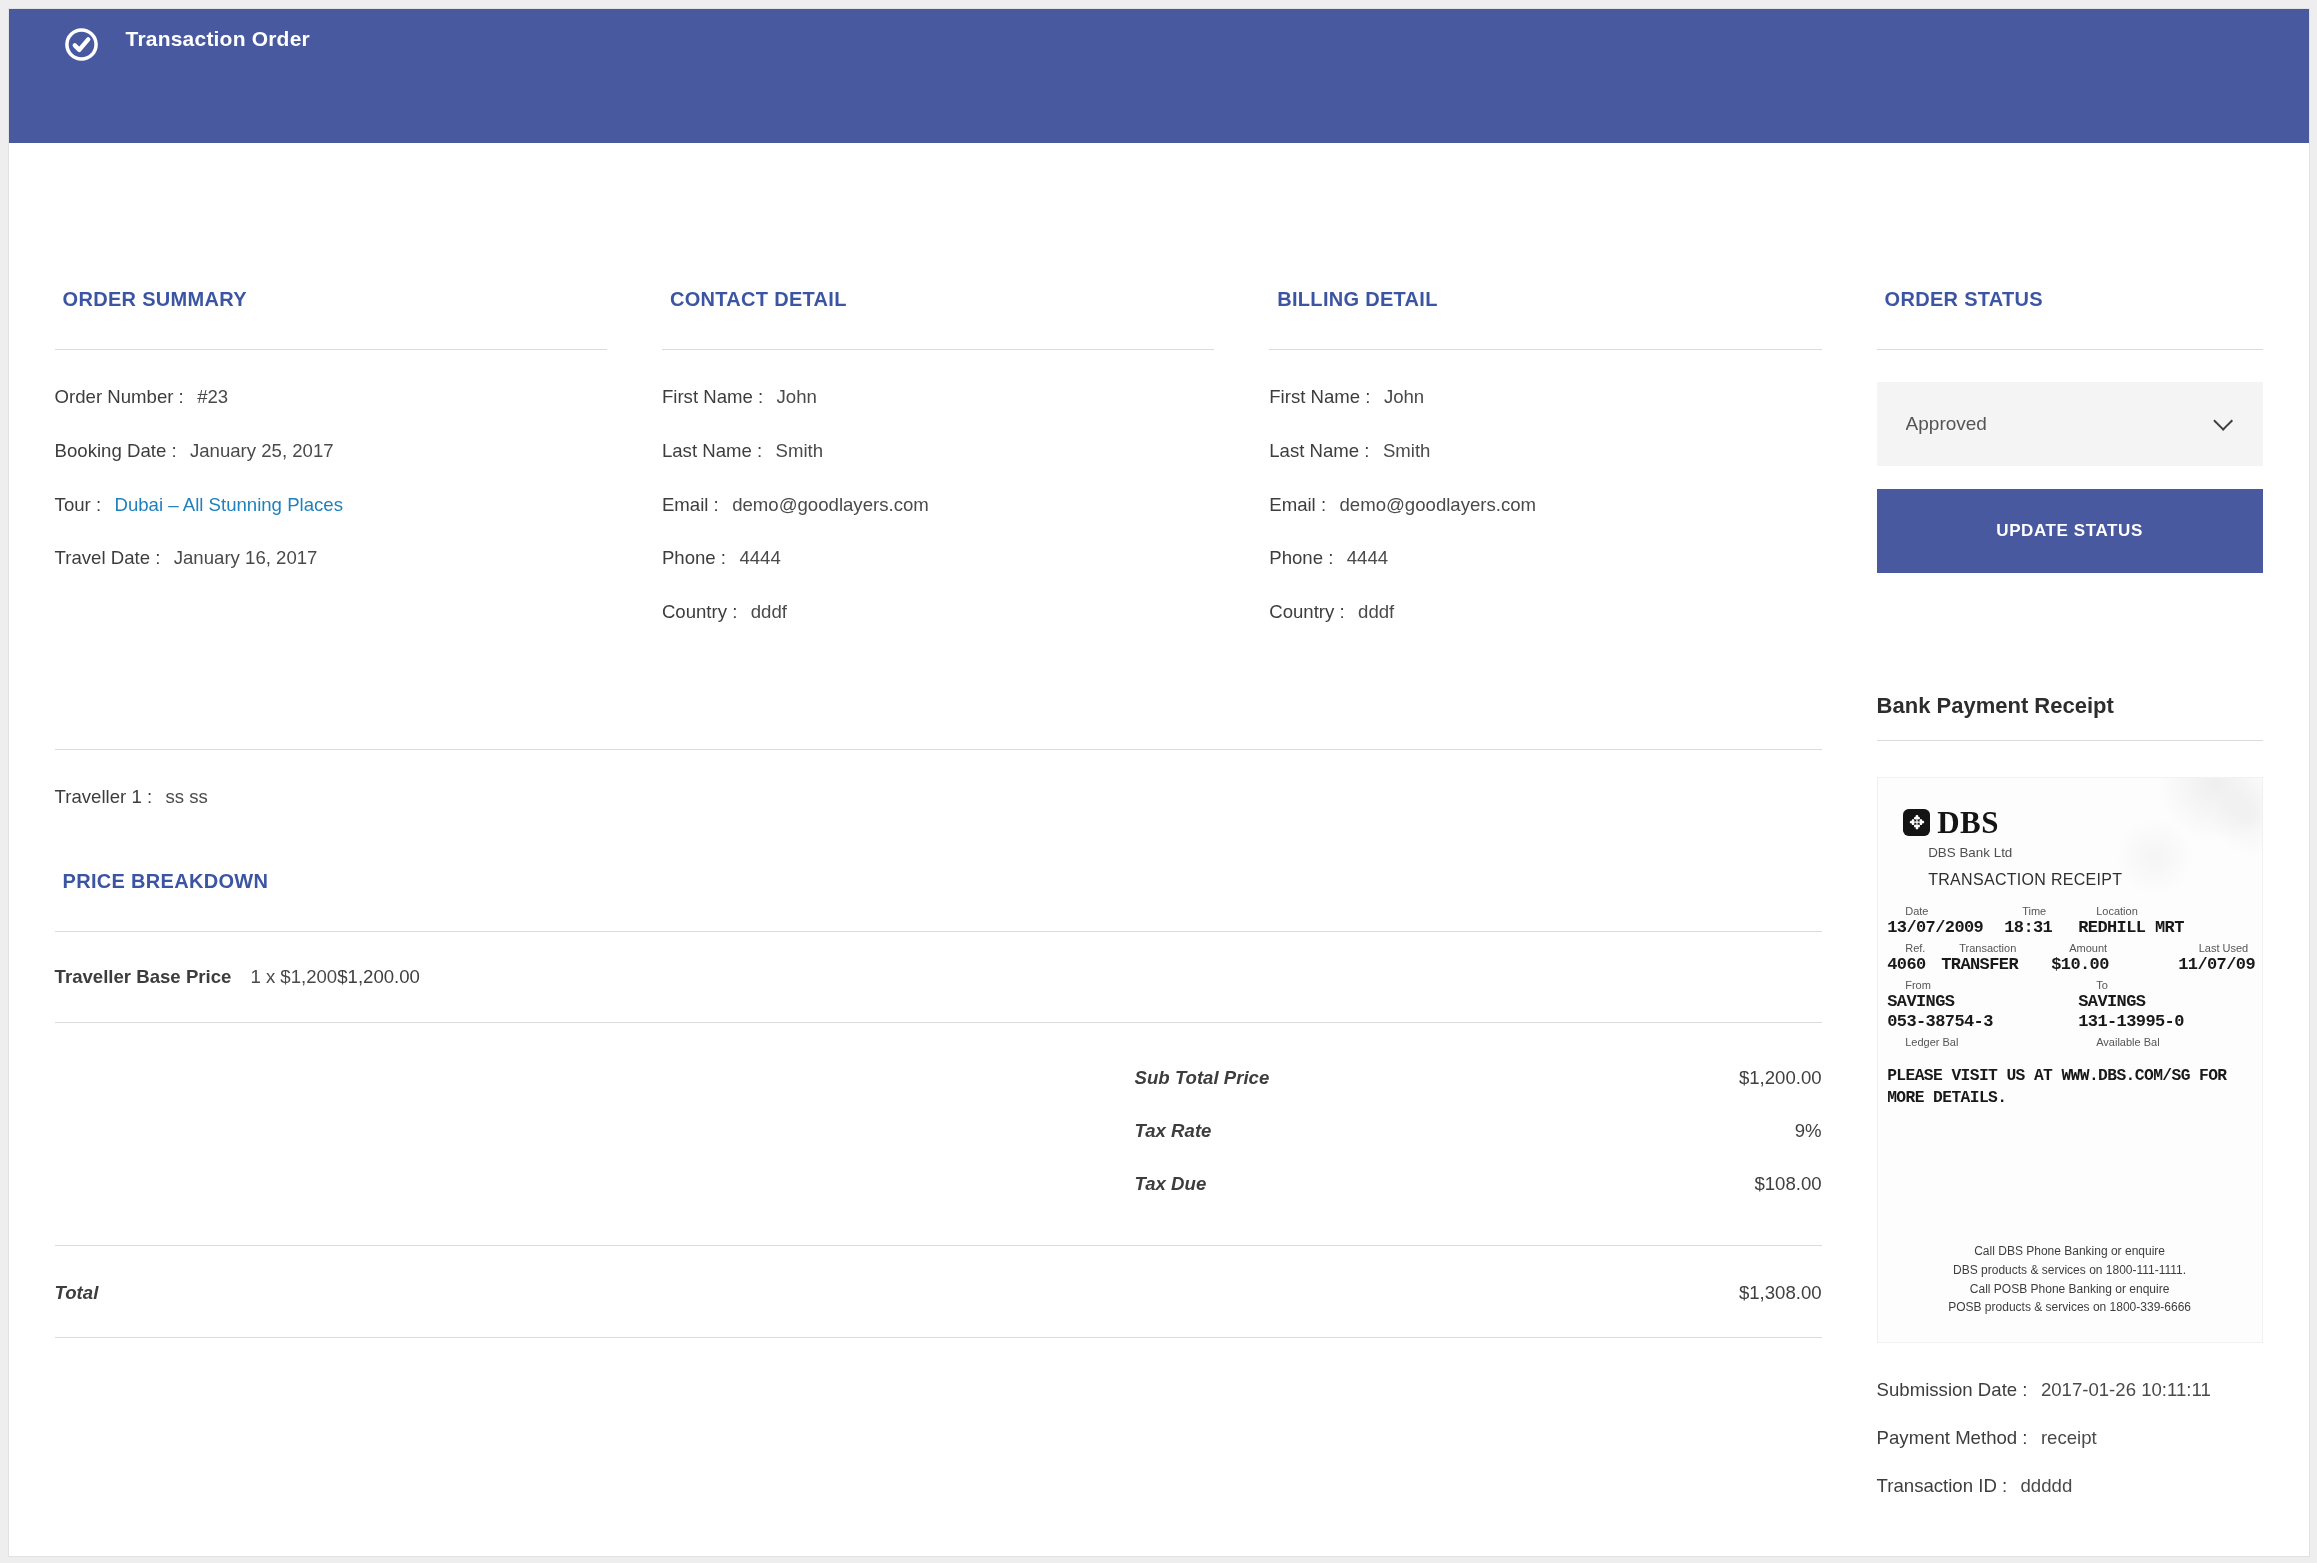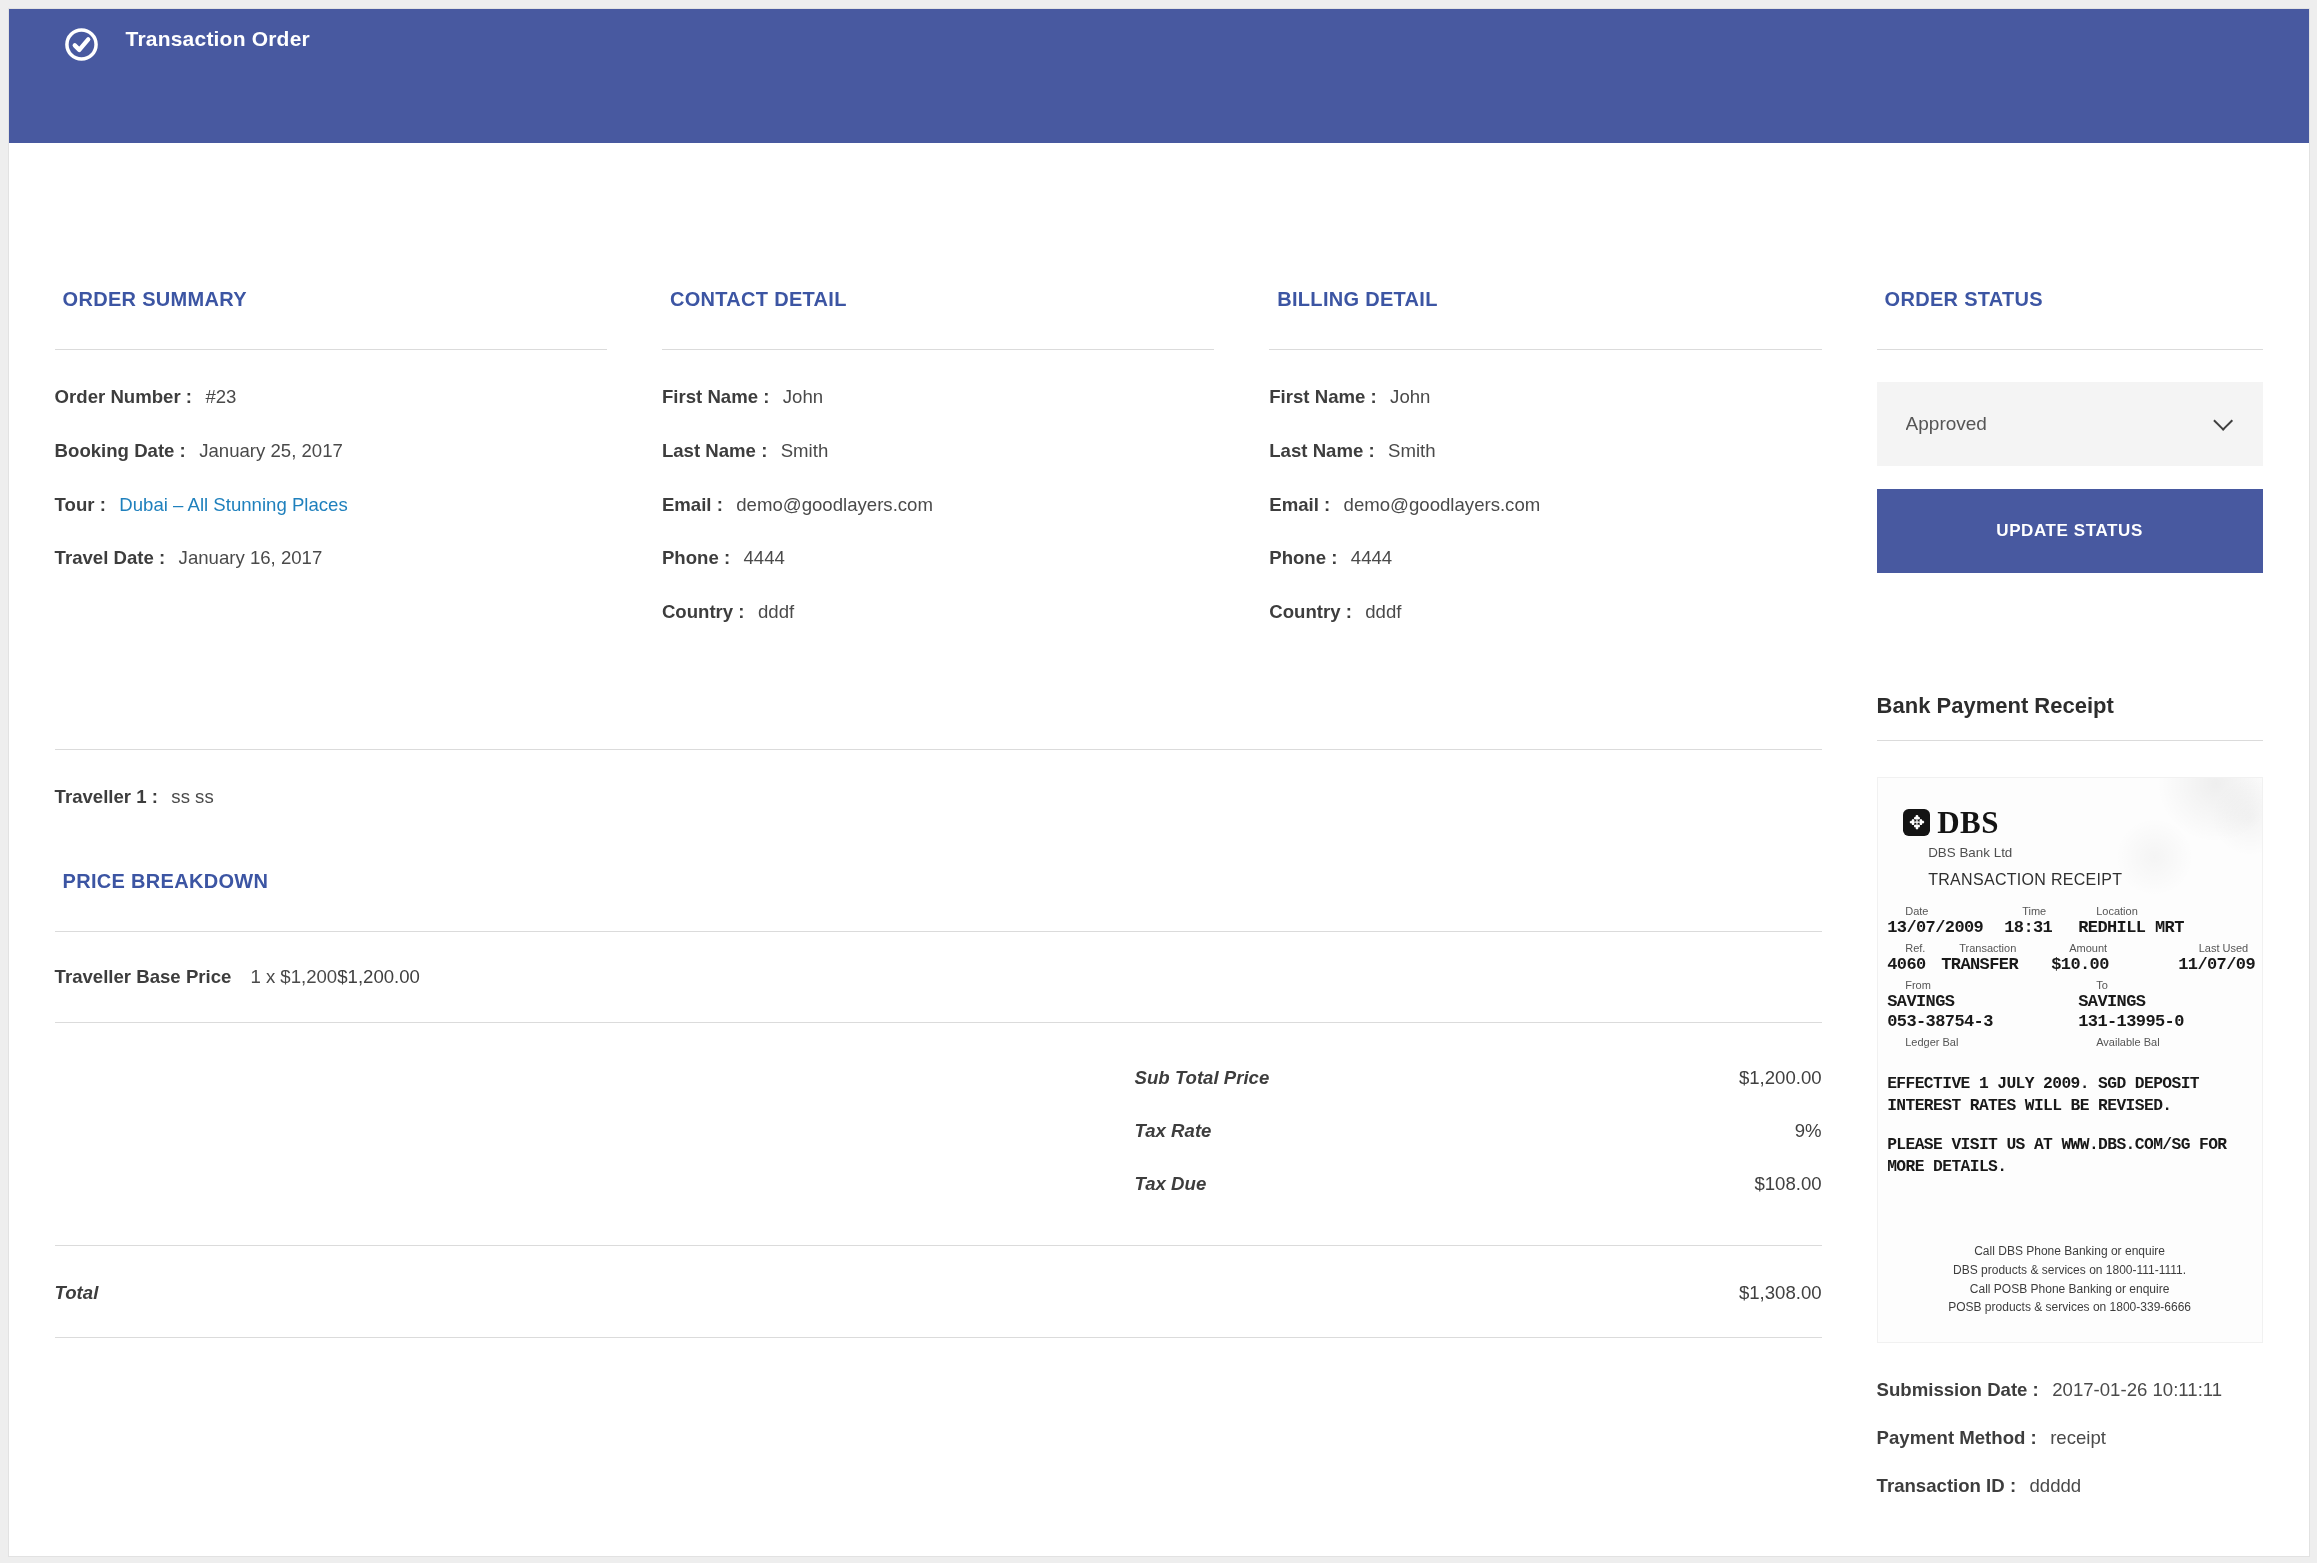--- a/index.html
+++ b/index.html
@@ -29,21 +29,21 @@
   .sidebar { flex: 0 0 386px; width: 386px; }
 
   h2.sec-title { margin: 0 0 38px 8px; color: #3C55A3; font-size: 20px; font-weight: bold; letter-spacing: 0.3px; }
   .hr { border-top: 1.9px solid #dbdbdb; height: 0; }
   .hr.after-title { margin-bottom: 34px; }
 
   .cols { display: flex; gap: 55px; }
   .col { flex: 1; min-width: 0; }
 
   .field { font-size: 18.6px; color: #4a4a4a; margin-bottom: 27px; line-height: 1.45; }
-  .field .lbl { font-weight: bold; color: #3d3d3d; margin-right: 13.4px; }
+  .field .lbl { font-weight: normal; color: #3d3d3d; margin-right: 13.4px; }
   .field .val { color: #4a4a4a; }
   a.link-val { color: #1F80BD; text-decoration: none; cursor: pointer; }
 
   .traveller-sec { margin-top: 96px; }
   .pb-sec { margin-top: 59px; }
 
   .pb-item { display: flex; justify-content: flex-start; align-items: center; padding: 34px 0; font-size: 18.6px; }
   .pb-item .lbl { font-weight: bold; color: #3d3d3d; margin-right: 19px; }
   .pb-item .detail { color: #4a4a4a; }
   .amount { color: #404040; white-space: nowrap; }
@@ -294,21 +294,20 @@
           </div>
           <div class="r-g2 r-val">
             <span>053-38754-3</span>
               <span>131-13995-0</span>
           </div>
           <div class="r-g2 r-lab">
             <span>Ledger Bal</span>
               <span>Available Bal</span>
           </div>
 
-          <p class="r-notice first">EFFECTIVE 1 JULY 2009. SGD DEPOSIT INTEREST RATES WILL BE REVISED.</p>
           <p class="r-notice second">PLEASE VISIT US AT WWW.DBS.COM/SG FOR MORE DETAILS.</p>
 
           <div class="r-footer">
             <div>Call DBS Phone Banking or enquire</div>
             <div>DBS products &amp; services on 1800-111-1111.</div>
             <div>Call POSB Phone Banking or enquire</div>
             <div>POSB products &amp; services on 1800-339-6666</div>
           </div>
         </div>
 

